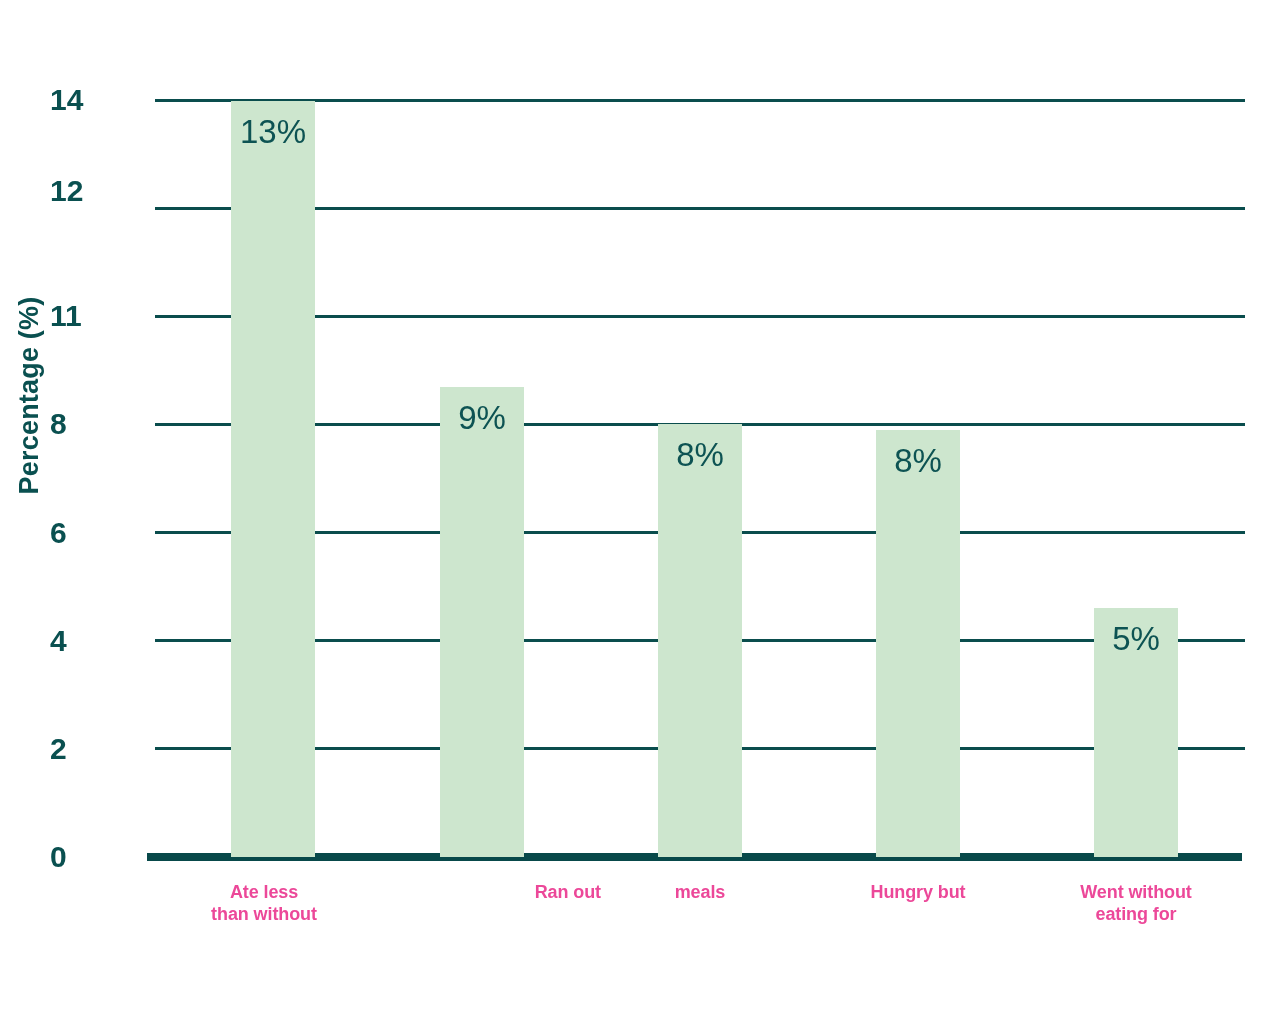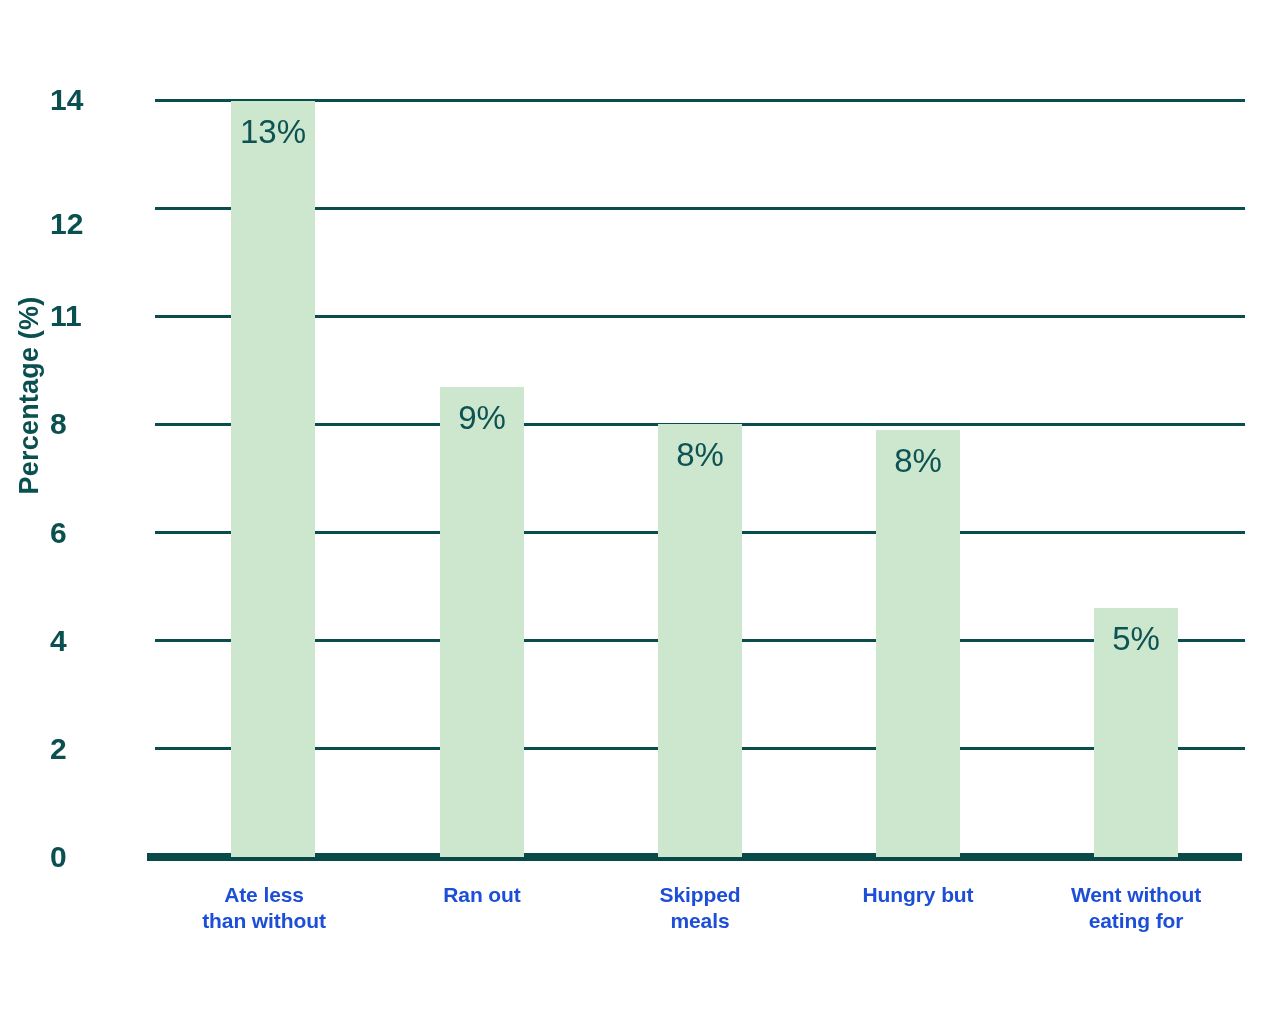--- a/index.html
+++ b/index.html
@@ -95,44 +95,44 @@
     font-weight: normal;
     color: #0d5353;
     line-height: 1;
   }
 
   
   .cat-label {
     position: absolute;
     top: 882px;
     text-align: center;
-    font-size: 21px;
+    font-size: 18px;
     font-weight: bold;
-    color: #1d4ed8;
+    color: #ec4899;
     line-height: 1.22;
     letter-spacing: -0.1px;
   }
 </style>
 </head>
 <body>
 
 <div id="chart-root">
 
   <div id="y-axis-title">
     <span class="ytext">Percentage (%)</span>
   </div>
 
   <div id="tick-labels">
       <div class="tick-label" style="top: 857px;">0</div>
       <div class="tick-label" style="top: 748.857px;">2</div>
       <div class="tick-label" style="top: 640.714px;">4</div>
       <div class="tick-label" style="top: 532.571px;">6</div>
       <div class="tick-label" style="top: 424.429px;">8</div>
       <div class="tick-label" style="top: 316.286px;">11</div>
-      <div class="tick-label" style="top: 224px;">12</div>
+      <div class="tick-label" style="top: 191px;">12</div>
       <div class="tick-label" style="top: 100px;">14</div>
     </div>
 
   <div id="plot-area">
     <div id="gridlines">
         <div class="gridline axis-zero" style="bottom: -4px;"></div>
         <div class="gridline" style="bottom: 106.643px;"></div>
         <div class="gridline" style="bottom: 214.786px;"></div>
         <div class="gridline" style="bottom: 322.929px;"></div>
         <div class="gridline" style="bottom: 431.071px;"></div>
@@ -157,25 +157,24 @@
           <div class="bar-value">5%</div>
         </div>
       </div>
   </div>
 
   <div id="cat-labels">
       <div class="cat-label" style="left: 145px; width: 238px;">
         <div>Ate less</div>
         <div>than without</div>
       </div>
-      <div class="cat-label" style="left: 363px; width: 238px;">
+      <div class="cat-label" style="left: 363px; width: 238px; text-align: right;">
         <div>Ran out</div>
       </div>
       <div class="cat-label" style="left: 581px; width: 238px;">
-        <div>Skipped</div>
         <div>meals</div>
       </div>
       <div class="cat-label" style="left: 799px; width: 238px;">
         <div>Hungry but</div>
       </div>
       <div class="cat-label" style="left: 1017px; width: 238px;">
         <div>Went without</div>
         <div>eating for</div>
       </div>
     </div>

